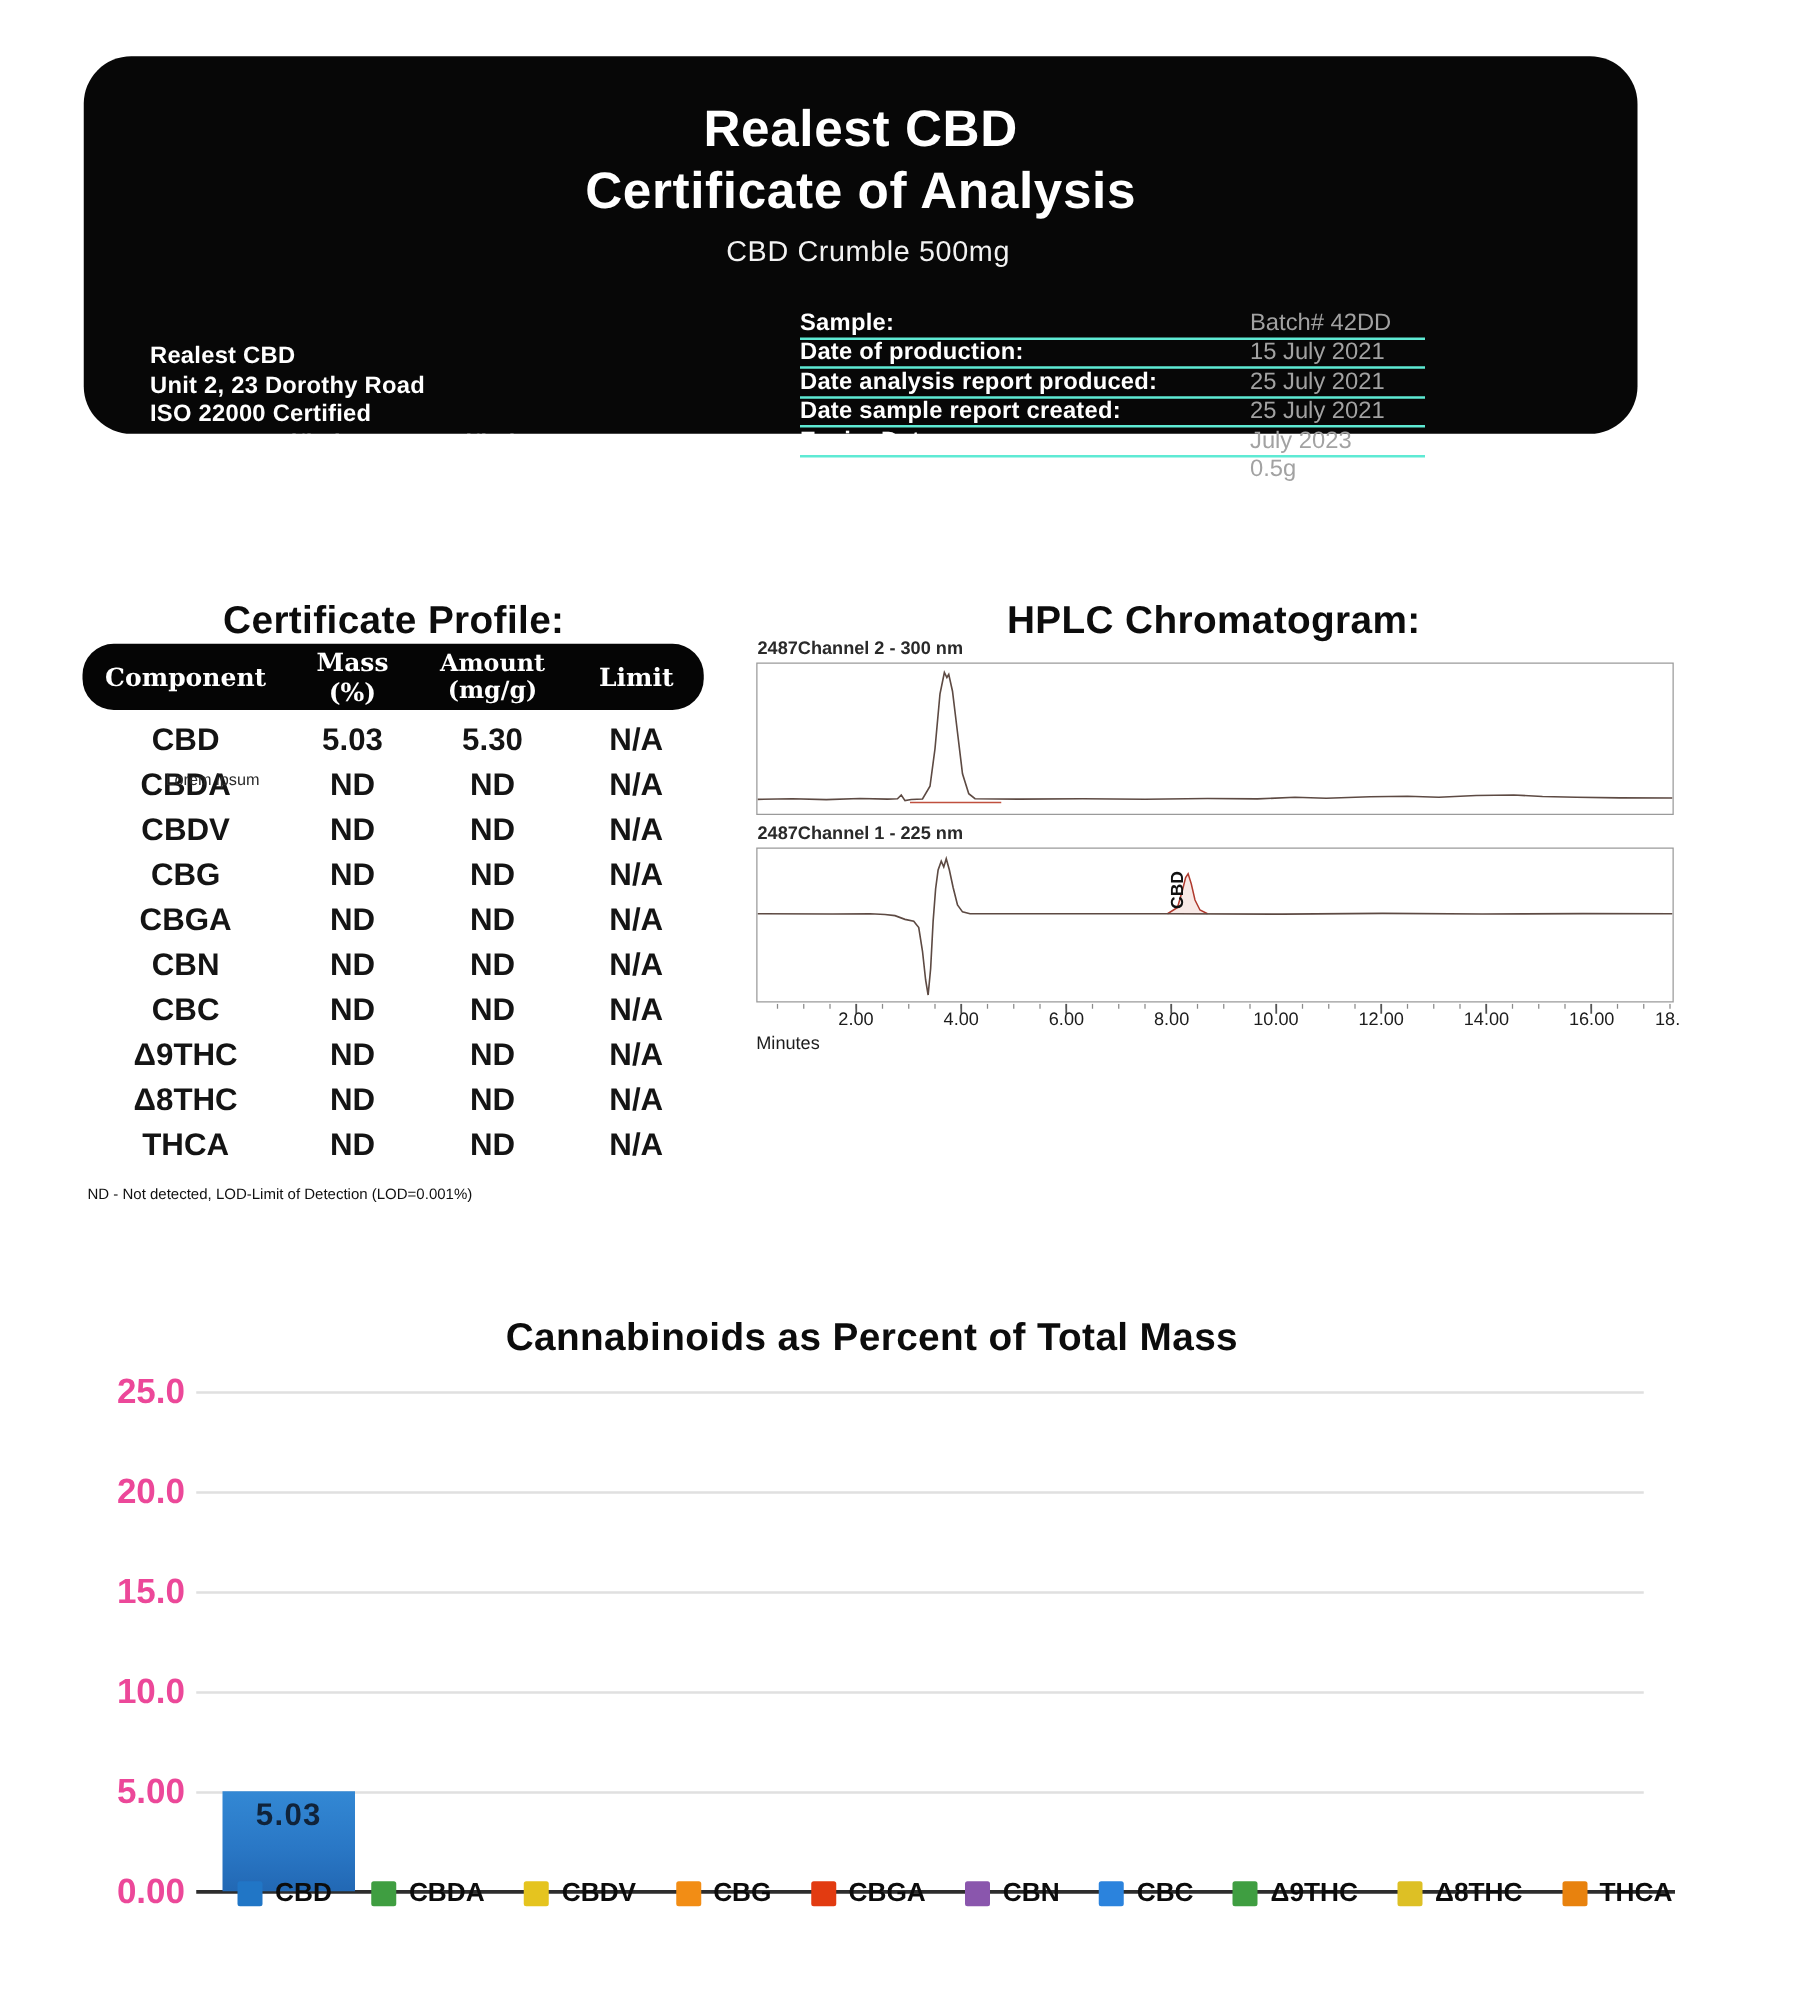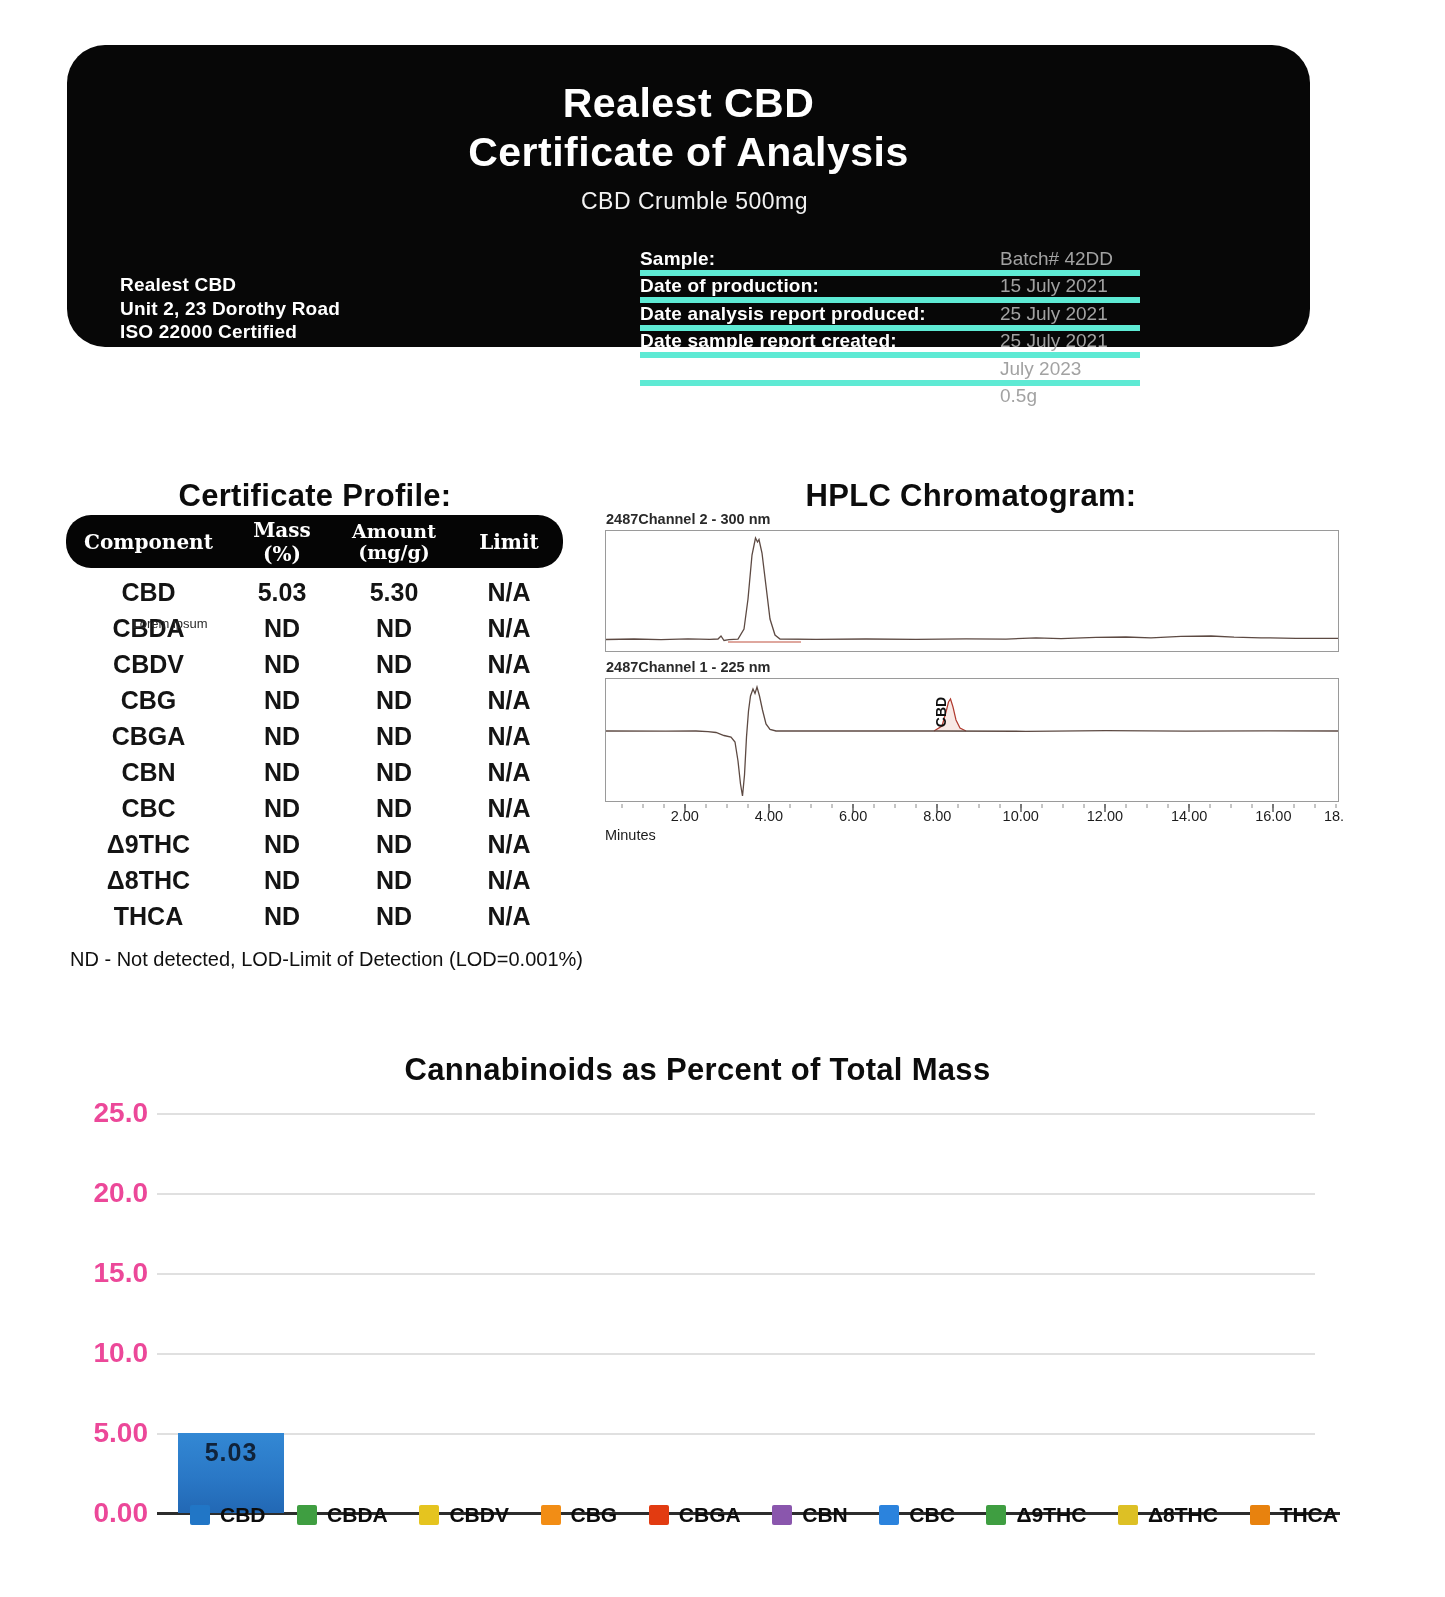--- a/index.html
+++ b/index.html
@@ -4,39 +4,39 @@
 <style>
   html,body{margin:0;padding:0;background:#fff;}
   body{width:1445px;height:1597px;position:relative;font-family:"Liberation Sans",sans-serif;color:#111;overflow:hidden;}
 
   
   .header-card{position:absolute;left:67px;top:45px;width:1243px;height:302px;background:#070707;border-radius:38px;color:#fff;}
   .hc-title{margin:34px 0 0 0;text-align:center;font-size:41px;line-height:49px;font-weight:bold;letter-spacing:.5px;}
   .hc-subtitle{margin-top:11px;text-align:center;font-size:23px;font-weight:400;color:#f2f2f2;letter-spacing:.5px;padding-left:12px;}
   .company{position:absolute;left:53px;top:228px;font-size:19px;font-weight:bold;line-height:23.5px;text-align:left;letter-spacing:.2px;}
   .sample-table{position:absolute;left:573px;top:203px;width:500px;}
-  .sample-row{display:flex;justify-content:space-between;align-items:center;height:21.5px;border-bottom:6px solid #5eead4;padding:0;}
+  .sample-row{display:flex;justify-content:space-between;align-items:center;height:21.5px;border-bottom:2px solid #5eead4;padding:0;}
   .sample-row:last-child{border-bottom:none;}
   .sample-label{font-size:19px;font-weight:bold;letter-spacing:.2px;}
   .sample-value{font-size:19px;font-weight:400;color:#a2a2a2;width:140px;text-align:left;}
 
   
   .section-h{position:absolute;font-size:31px;font-weight:bold;letter-spacing:.3px;text-align:center;color:#0c0c0c;}
   #profile-heading{left:65px;width:500px;top:452px;}
   #hplc-heading{left:605px;width:732px;top:452px;}
   #chart-title{left:80px;width:1235px;top:1026px;}
 
   
   .profile-table{position:absolute;left:66px;top:515px;width:497px;}
   .pt-head{background:#050505;color:#fff;height:53px;display:grid;grid-template-columns:165px 102px 122px 108px;align-items:center;text-align:center;font-family:"DejaVu Serif",serif;font-weight:bold;font-size:20px;border-radius:25px;}
   .pt-head .two-line{line-height:21px;font-size:19px;}
   .pt-body{margin-top:6px;}
   .pt-row{display:grid;grid-template-columns:165px 102px 122px 108px;align-items:center;text-align:center;height:36px;font-size:25px;font-weight:bold;color:#141414;}
   .watermark{position:absolute;left:110px;top:616px;width:120px;text-align:center;font-size:13px;font-weight:400;color:#2b2b2b;}
-  .footnote{position:absolute;left:70px;top:948px;font-size:20px;font-weight:400;color:#101010;}
+  .footnote{position:absolute;left:70px;top:948px;font-size:12px;font-weight:400;color:#101010;}
 
   
   .chromo-label{position:absolute;left:606px;font-size:14.5px;font-weight:bold;color:#2a2a2a;}
   #chromo-label-1{top:511px;}
   #chromo-label-2{top:659px;}
   .chromo-panel{position:absolute;left:605px;width:732px;background:#fff;border:1.5px solid #9a9a9a;}
   #chromo-panel-1{top:530px;height:120px;}
   #chromo-panel-2{top:678px;height:122px;}
   .chromo-panel svg{display:block;width:100%;height:100%;}
   .cbd-peak-label{position:absolute;left:327px;top:12px;width:16px;height:42px;display:flex;align-items:center;justify-content:center;}

